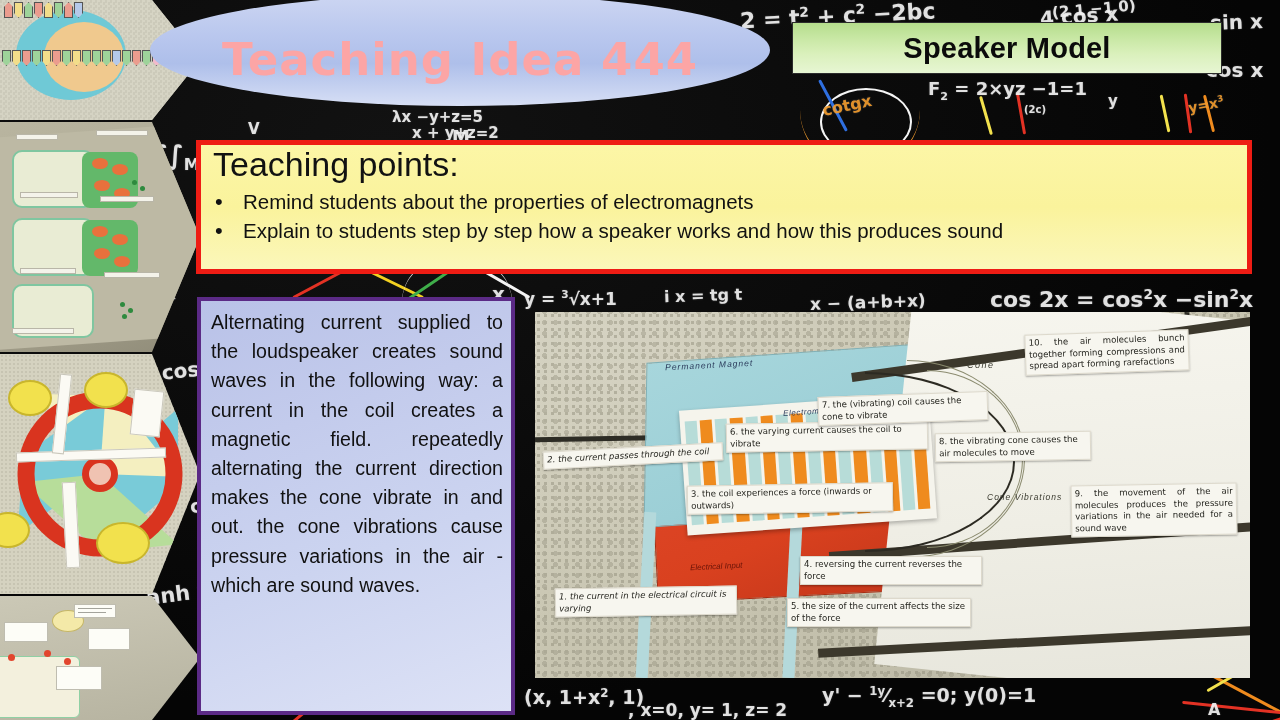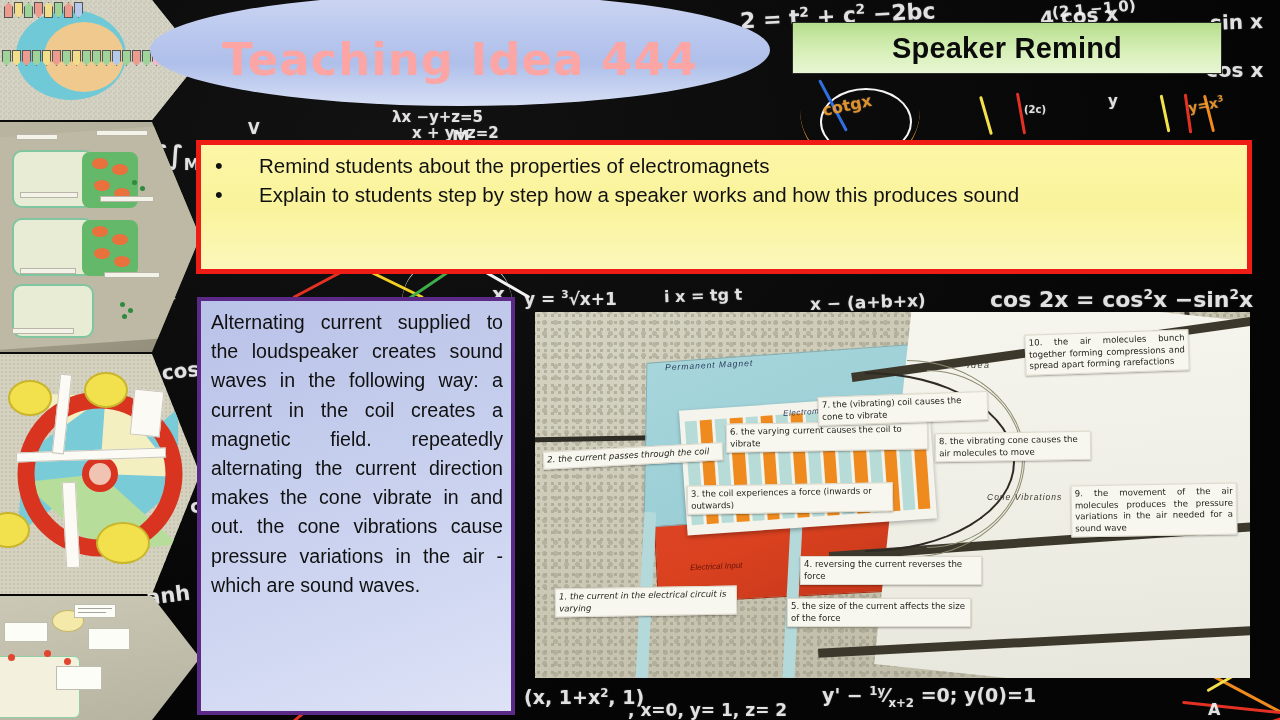--- a/index.html
+++ b/index.html
@@ -107,21 +107,21 @@
   
   #tp-box {
     position:absolute; left:196px; top:140px; width:1056px; height:134px;
     background:linear-gradient(180deg,#fcf6a6 0%, #faf39c 50%, #fbf7ba 100%);
     border:5px solid #ee1c14;
   }
   #tp-title { font-size:34px; color:#121212; padding:2px 0 0 12px; line-height:1.0; }
   #tp-list { list-style:none; margin:6px 0 0 0; padding:0; }
   #tp-list li {
     position:relative; font-size:20.5px; color:#111; line-height:1.42;
-    padding-left:58px;
+    padding-left:42px;
   }
   #tp-list li::before {
     content:"•"; position:absolute; left:14px; top:-1px; font-size:22px; color:#111;
   }
 
   
   #ki-box {
     position:absolute; left:197px; top:297px; width:318px; height:418px;
     background:linear-gradient(160deg,#b9c2e8 0%, #c3cbec 30%, #ccd4f0 60%, #dde2f6 100%);
     border:4px solid #5b2a86;
@@ -222,20 +222,21 @@
     <div class="scrb-line" style="left:1196px;top:690px;width:92px;background:#ef8b1e;transform:rotate(28deg);"></div>
     <div class="scrb-line" style="left:1204px;top:678px;width:46px;background:#f2e14d;transform:rotate(-30deg);"></div>
     <div class="scrb-line" style="left:1182px;top:706px;width:100px;background:#e33224;transform:rotate(6deg);"></div>
     <div class="scrb-line" style="left:268px;top:712px;width:70px;background:#e33224;transform:rotate(-40deg);"></div>
     <div class="scribble" style="left:402px;top:258px;width:110px;height:44px;border-top:2px solid #eee;border-radius:60px 60px 0 0;"></div>
   <div class="f" style="left: 740px; top: 2px; font-size: 22px; transform: rotate(-3deg);">2 = t<sup>2</sup> + c<sup>2</sup> −2bc</div>
       <div class="f" style="left: 1040px; top: 4px; font-size: 20px; transform: rotate(-4deg);">4 cos x</div>
       <div class="f" style="left: 1210px; top: 10px; font-size: 20px; transform: rotate(-2deg);">sin x</div>
       <div class="f" style="left: 1206px; top: 58px; font-size: 20px;">cos x</div>
       <div class="f" style="left: 1052px; top: 0px; font-size: 15px; transform: rotate(-5deg);">(2 1 −1 0)</div>
+      <div class="f" style="left: 928px; top: 78px; font-size: 18px;">F<sub>2</sub> = 2×yz −1=1</div>
       <div class="f" style="left: 392px; top: 108px; font-size: 15px;">λx −y+z=5</div>
       <div class="f" style="left: 412px; top: 124px; font-size: 15px;">x + y+z=2</div>
       <div class="f" style="left: 822px; top: 96px; font-size: 16px; color: rgb(240, 155, 46); transform: rotate(-12deg);">cotgx</div>
       <div class="f" style="left: 1188px; top: 96px; font-size: 14px; color: rgb(240, 155, 46); transform: rotate(-10deg);">y=x<sup>3</sup></div>
       <div class="f" style="left: 152px; top: 140px; font-size: 26px;">∫∫<sub>M</sub></div>
       <div class="f" style="left: 170px; top: 208px; font-size: 20px;">τ</div>
       <div class="f" style="left: 148px; top: 282px; font-size: 20px; transform: rotate(-8deg);">dx</div>
       <div class="f" style="left: 492px; top: 282px; font-size: 20px;">x</div>
       <div class="f" style="left: 524px; top: 288px; font-size: 17px;">y = <sup>3</sup>√x+1</div>
       <div class="f" style="left: 664px; top: 286px; font-size: 16px; transform: rotate(-2deg);">i x = tg t</div>
@@ -359,24 +360,25 @@
         <div class="txtline" style="left:78px;top:12px;width:34px;"></div>
         <div class="txtline" style="left:78px;top:16px;width:28px;"></div>
       </div>
     </div>
   </div>
 
   <div id="title-ellipse"></div>
   <div id="title-text">Teaching Idea 444</div>
 
   <div id="badge">
-    <span id="badge-text">Speaker Remind</span>
+    <span id="badge-text">Speaker Model</span>
   </div>
 
   <div id="tp-box">
+    <div id="tp-title">Teaching points:</div>
     <ul id="tp-list">
       <li>Remind students about the properties of electromagnets</li>
       <li>Explain to students step by step how a speaker works and how this produces sound</li>
     </ul>
   </div>
 
   <div id="ki-box">
     <div id="ki-body">Alternating current supplied to the loudspeaker creates sound waves in the following way: a current in the coil creates a magnetic field. repeatedly alternating the current direction makes the cone vibrate in and out. the cone vibrations cause pressure variations in the air - which are sound waves.</div>
   </div>
 
@@ -397,21 +399,21 @@
     <div id="magnet-label">Permanent Magnet</div>
 
     <div id="conesheet">
       <div class="stripe" style="left:-15%;top:30px;transform:rotate(-14deg);"></div>
       <div class="stripe" style="left:-15%;top:228px;transform:rotate(-10deg);"></div>
       <div class="stripe" style="left:-15%;top:330px;transform:rotate(-9deg);"></div>
     </div>
     <div id="cone-arc"></div>
     <div class="cone-wave" style="left:372px;top:48px;width:118px;height:198px;"></div>
     <div class="cone-wave" style="left:392px;top:58px;width:96px;height:178px;"></div>
-    <div id="cone-txt">Idea</div>
+    <div id="cone-txt">Cone</div>
     <div id="conevib-txt">Cone Vibrations</div>
 
     <div class="lead" style="left:105px;top:200px;height:166px;transform:rotate(3deg);"></div>
     <div class="lead" style="left:252px;top:190px;height:176px;transform:rotate(3deg);"></div>
 
     <div id="coilcard"></div>
     <div id="coilbars">
       <div class="bar pale"></div>
       <div class="bar"></div>
       <div class="bar pale"></div>

